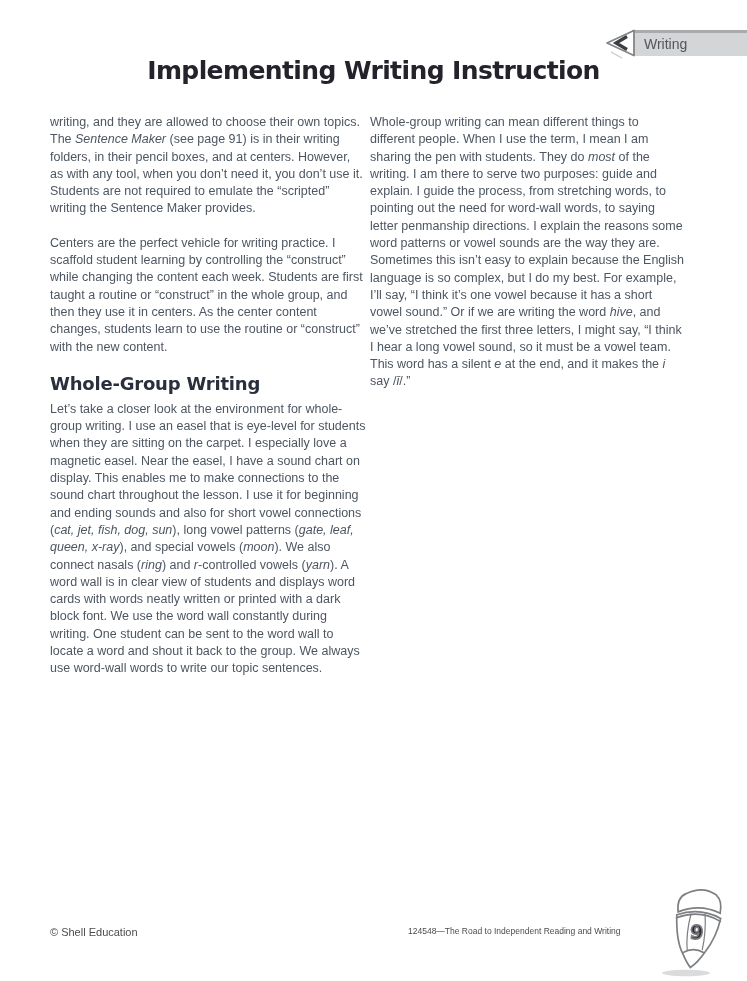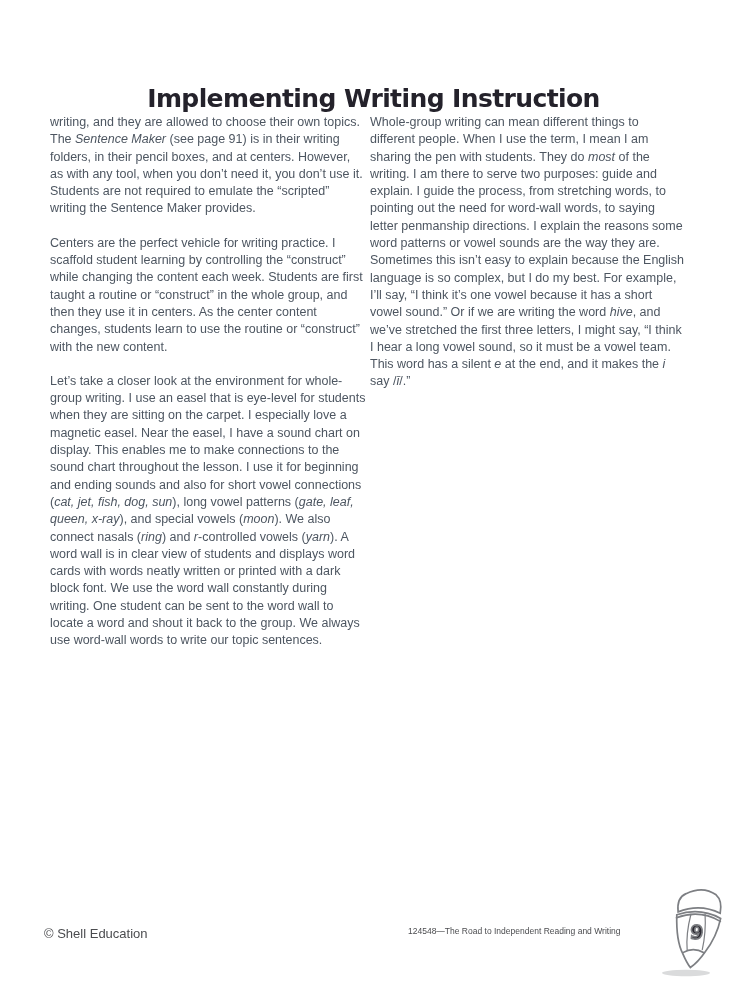--- a/index.html
+++ b/index.html
@@ -13,21 +13,21 @@
   }
   .page{position:absolute;inset:0;background:#ffffff;}
 
   
   .tab{position:absolute;top:27px;right:0;width:143px;height:32px;}
   .tab svg{display:block;}
   .tab text{font-family:"Liberation Sans", sans-serif;font-size:14px;fill:#54555a;}
 
   
   .title{
-    position:absolute;top:84px;left:0;width:100%;
+    position:absolute;top:56px;left:0;width:100%;
     text-align:center;
     font-family:"DejaVu Sans", sans-serif;
     font-weight:800;
     font-size:25px;
     letter-spacing:-0.6px;
     color:#24222b;
     margin:0;
   }
 
   
@@ -48,48 +48,61 @@
     line-height:21px;
     font-weight:bold;
     color:#2a303b;
     margin:9px 0 7px 0;
     letter-spacing:-0.2px;
   }
   .col em{font-style:italic;}
 
   
   .footer-copyright{
-    position:absolute;left:44px;top:926px;
-    font-size:13px;color:#4b4c4f;
+    position:absolute;left:50px;top:926px;
+    font-size:11px;color:#4b4c4f;
   }
   .footer-bookid{
     position:absolute;left:408px;top:926px;
     font-size:8.5px;color:#4b4c4f;
   }
 
   
   .page-pencil{position:absolute;left:652px;top:883px;width:92px;height:96px;}
   .page-pencil svg{display:block;}
   .page-pencil text{
     font-family:"DejaVu Sans", sans-serif;
     font-weight:bold;font-size:19px;fill:#2a2830;
   }
 </style>
 </head>
 <body>
 
 <div class="page">
 
+  <div class="tab">
+    <svg width="143" height="32" viewBox="0 0 143 32" xmlns="http://www.w3.org/2000/svg">
+      <g>
+        <rect x="28" y="3" width="115" height="26" fill="#d4d5d7"></rect>
+        <rect x="28" y="3" width="115" height="3" fill="#a8aaad"></rect>
+      </g>
+      <path d="M7,25 L18,31" stroke="#c9cacc" stroke-width="1.4" fill="none"></path>
+      <path d="M3,16 L30,3.5 L30,28.5 Z" fill="#fefefe" stroke="#828487" stroke-width="1.8" stroke-linejoin="round"></path>
+      <path d="M23,9.5 L12,16 L23,22.5" fill="none" stroke="#3b3d41" stroke-width="3.2"></path>
+      <text x="40" y="21.5">Writing</text>
+    </svg>
+  </div>
 
   <h1 class="title">Implementing Writing Instruction</h1>
 
   <div class="columns">
     <div class="col">
         <p><span>writing, and they are allowed to choose their own topics. The </span><em>Sentence Maker</em><span> (see page 91) is in their writing folders, in their pencil boxes, and at centers. However, as with any tool, when you don’t need it, you don’t use it. Students are not required to emulate the “scripted” writing the Sentence Maker provides.</span></p>
         <p><span>Centers are the perfect vehicle for writing practice. I scaffold student learning by controlling the “construct” while changing the content each week. Students are first taught a routine or “construct” in the whole group, and then they use it in centers. As the center content changes, students learn to use the routine or “construct” with the new content.</span></p>
+        <h2><span>Whole-Group Writing</span></h2>
         <p><span>Let’s take a closer look at the environment for whole-group writing. I use an easel that is eye-level for students when they are sitting on the carpet. I especially love a magnetic easel. Near the easel, I have a sound chart on display. This enables me to make connections to the sound chart throughout the lesson. I use it for beginning and ending sounds and also for short vowel connections (</span><em>cat, jet, fish, dog, sun</em><span>), long vowel patterns (</span><em>gate, leaf, queen, x-ray</em><span>), and special vowels (</span><em>moon</em><span>). We also connect nasals (</span><em>ring</em><span>) and </span><em>r</em><span>-controlled vowels (</span><em>yarn</em><span>). A word wall is in clear view of students and displays word cards with words neatly written or printed with a dark block font. We use the word wall constantly during writing. One student can be sent to the word wall to locate a word and shout it back to the group. We always use word-wall words to write our topic sentences.</span></p>
       </div>
     <div class="col">
         <p><span>Whole-group writing can mean different things to different people. When I use the term, I mean I am sharing the pen with students. They do </span><em>most</em><span> of the writing. I am there to serve two purposes: guide and explain. I guide the process, from stretching words, to pointing out the need for word-wall words, to saying letter penmanship directions. I explain the reasons some word patterns or vowel sounds are the way they are. Sometimes this isn’t easy to explain because the English language is so complex, but I do my best. For example, I’ll say, “I think it’s one vowel because it has a short vowel sound.” Or if we are writing the word </span><em>hive</em><span>, and we’ve stretched the first three letters, I might say, “I think I hear a long vowel sound, so it must be a vowel team. This word has a silent </span><em>e</em><span> at the end, and it makes the </span><em>i</em><span> say /</span><em>ī</em><span>/.”</span></p>
       </div>
   </div>
 
   <div class="footer-copyright">© Shell Education</div>
   <div class="footer-bookid">124548—The Road to Independent Reading and Writing</div>
 

